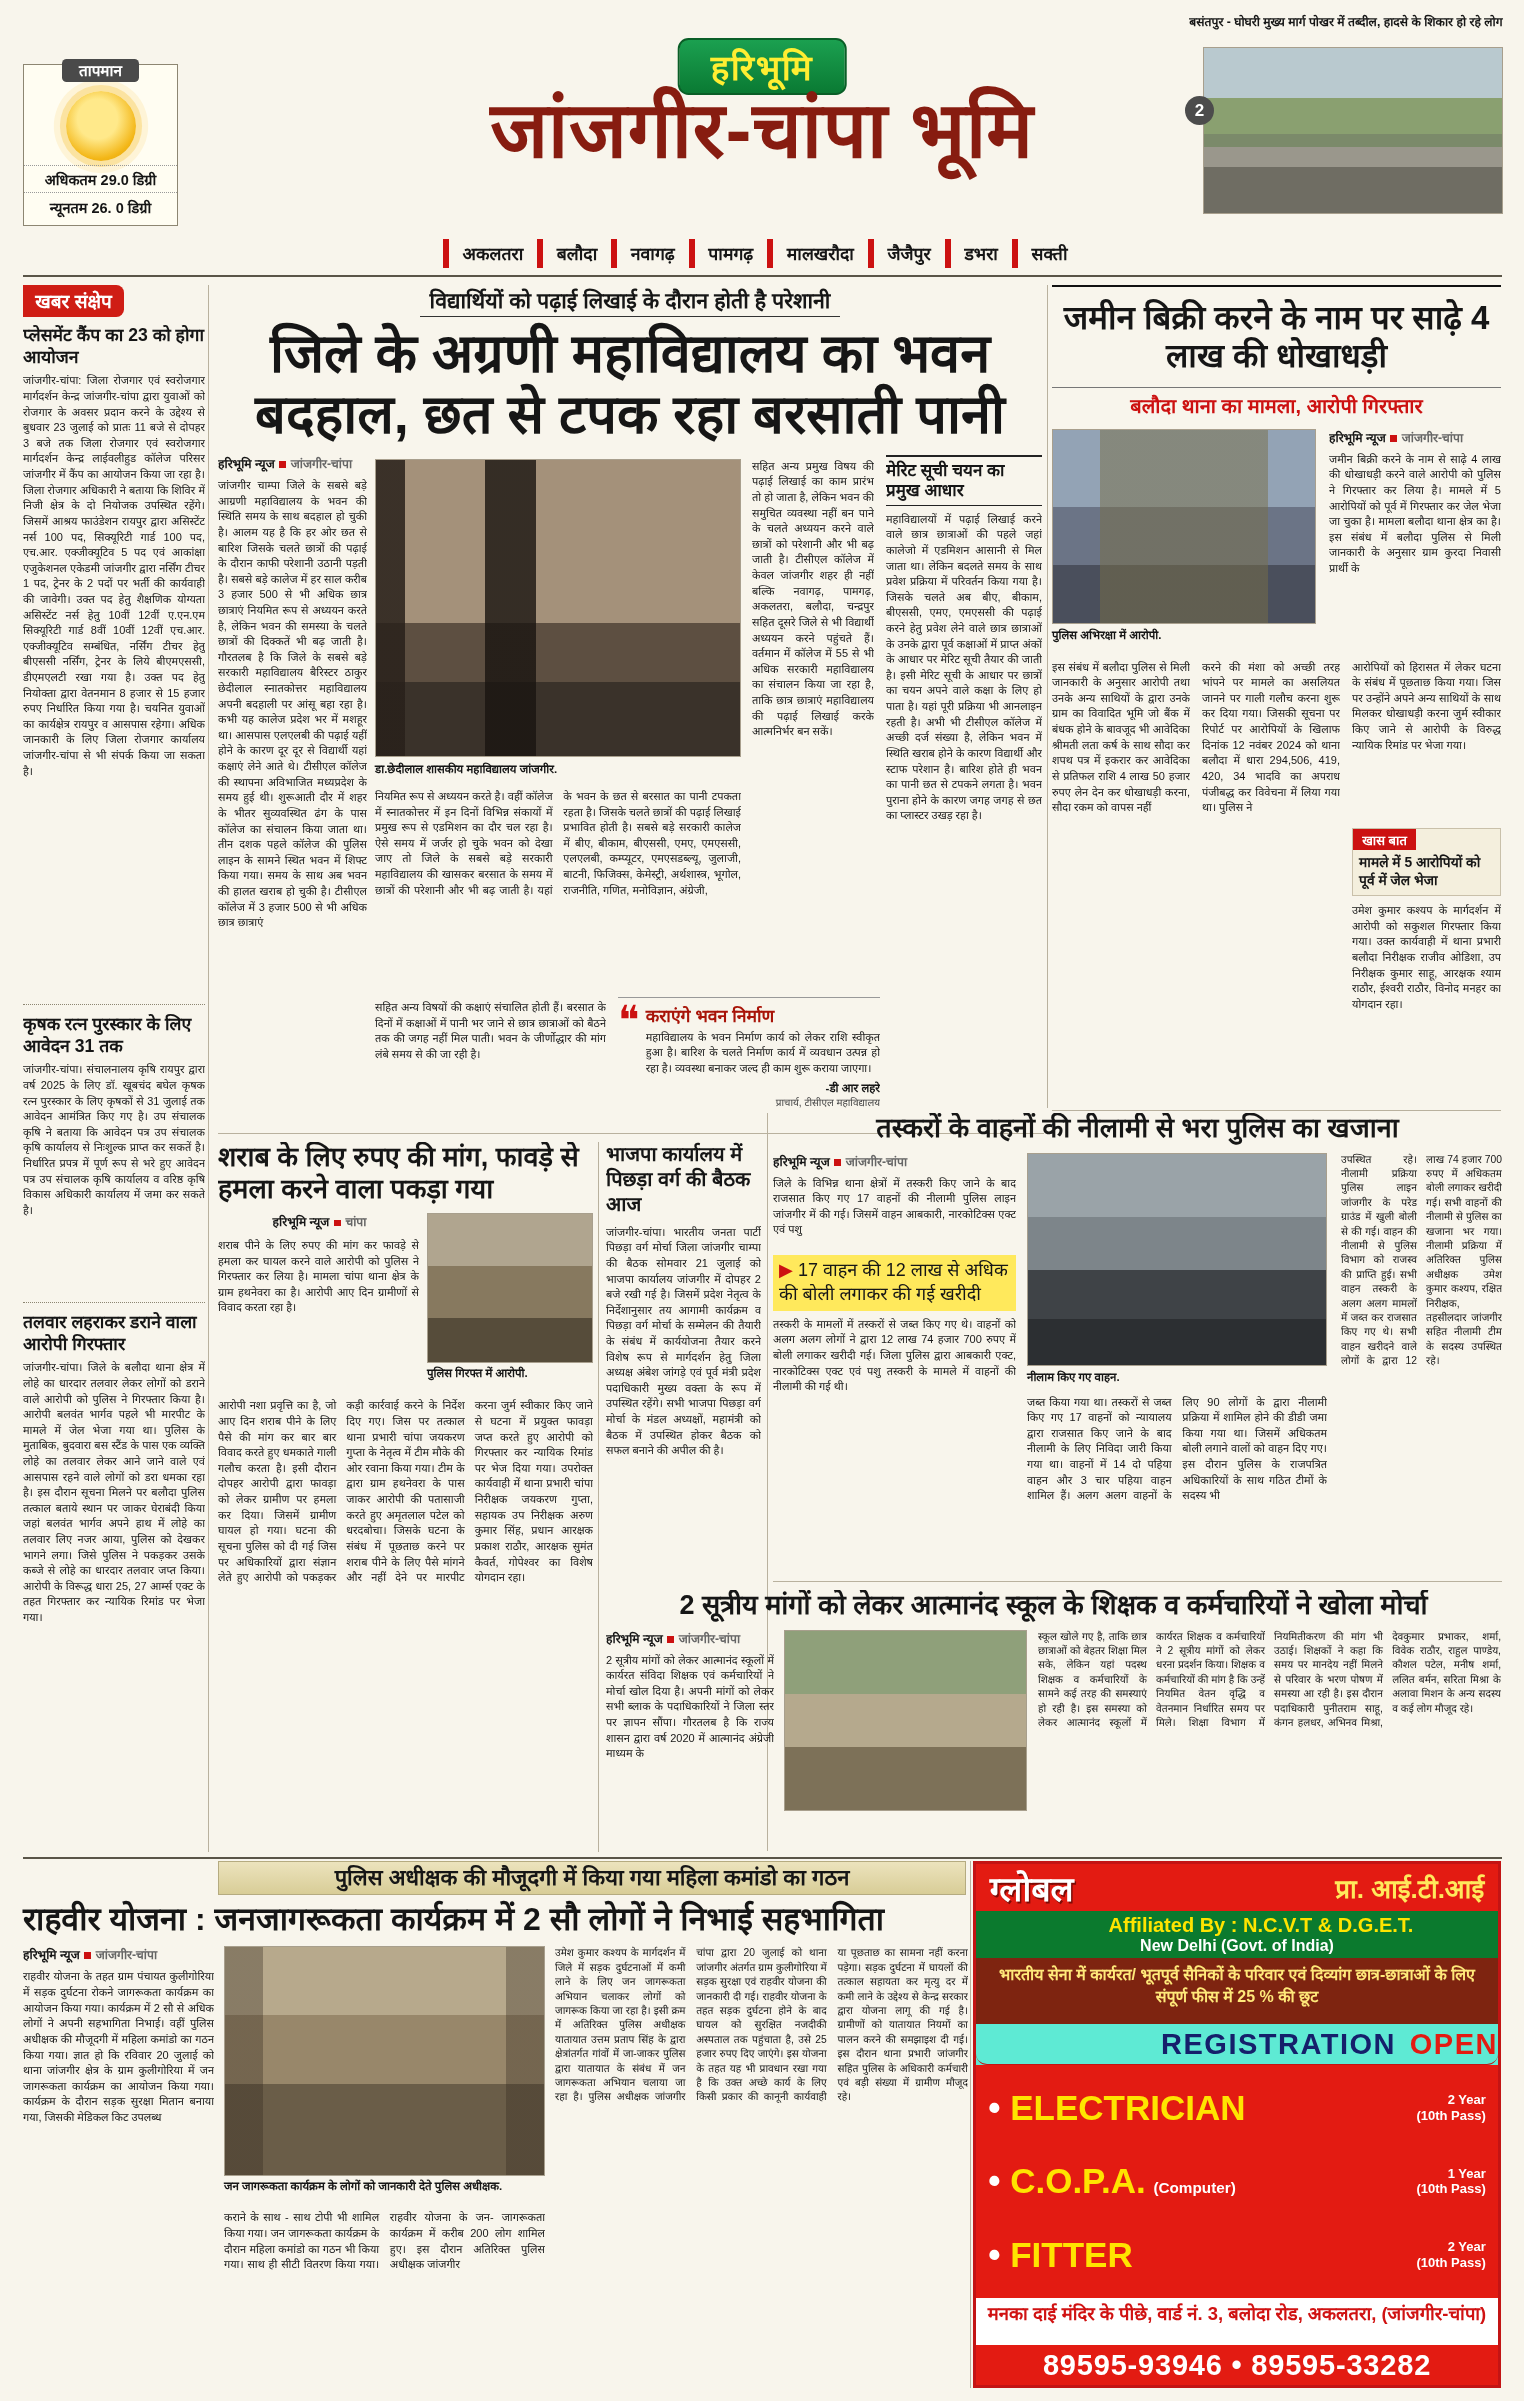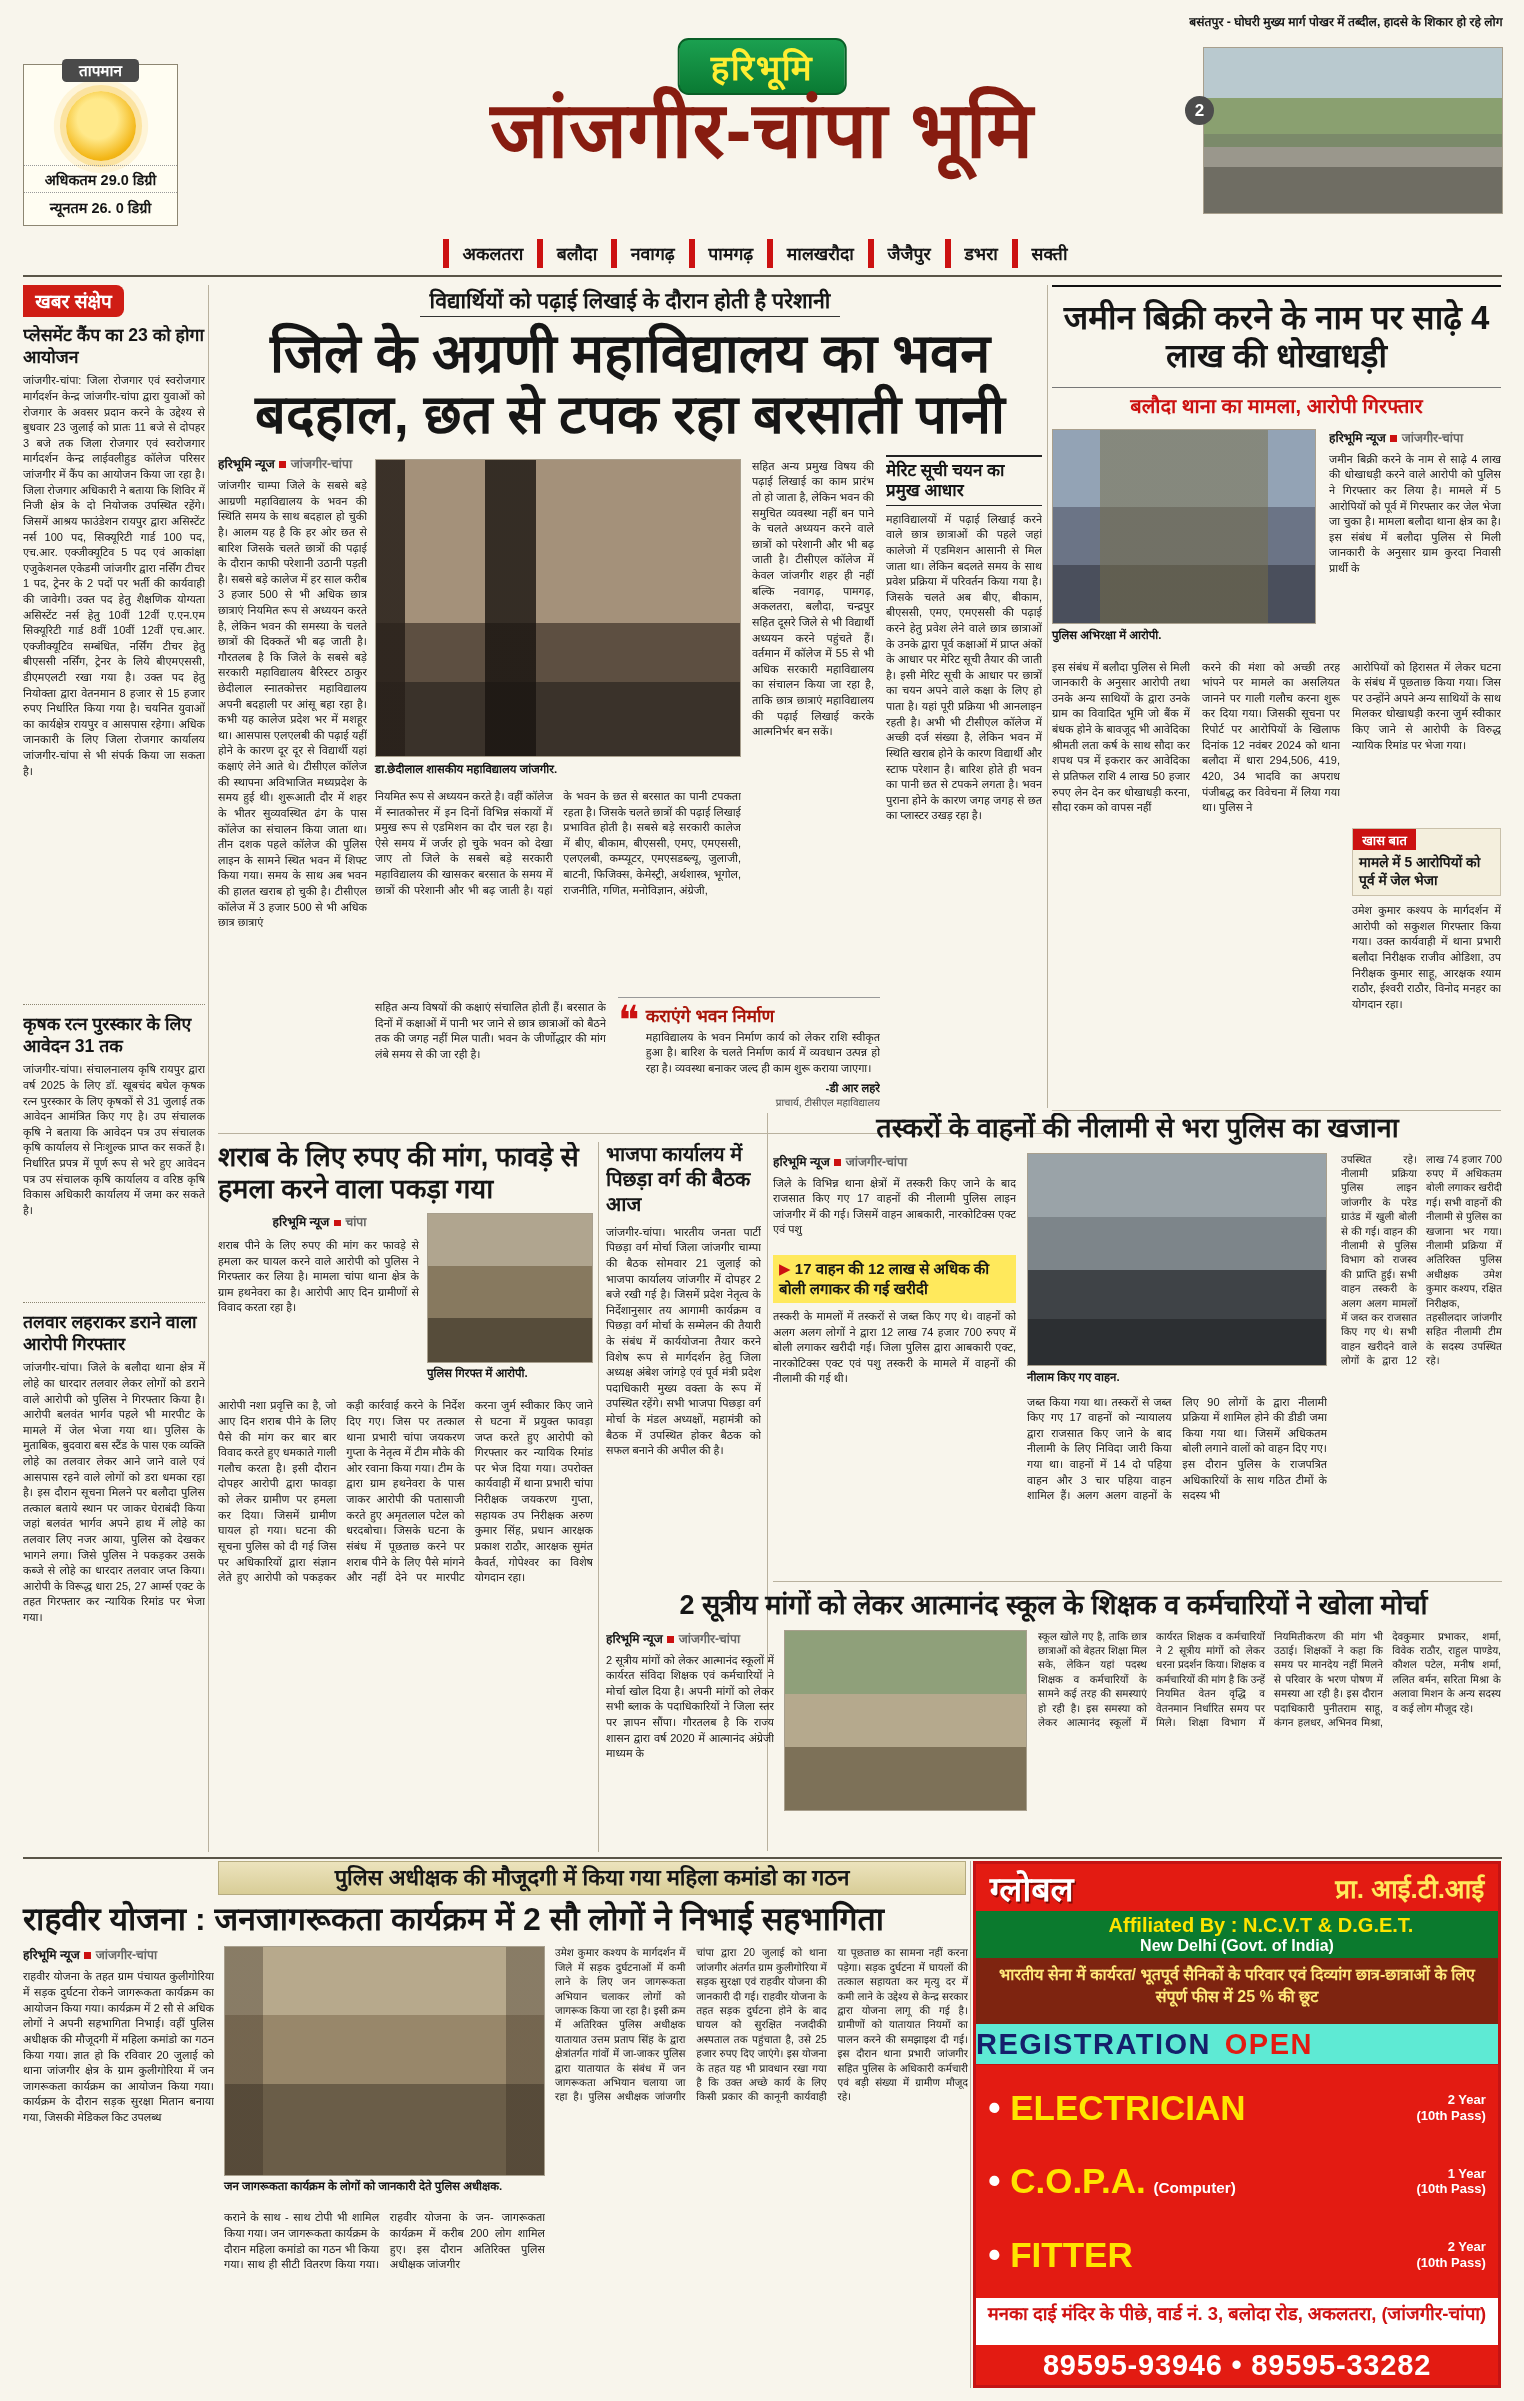--- a/index.html
+++ b/index.html
@@ -62,21 +62,21 @@
   .fraud-hl{border-top:2.3px solid #111;border-bottom:0.8px solid #777;text-align:center;font-size:33px;
             font-weight:800;line-height:1.15;padding:12px 0;}
   .fraud-sub{color:#cc1111;text-align:center;font-size:20px;font-weight:800;margin-top:4.6px;}
   .khas{margin:7.7px 0;border:0.8px solid #c9c0aa;background:#f4efdd;padding-bottom:4.6px;}
   .khas-tag{display:inline-block;background:#cc1111;color:#fff;font-weight:800;font-size:13px;padding:1.5px 9.2px;}
   .khas-txt{font-size:13.8px;font-weight:800;line-height:1.3;padding:3.8px 6.1px 0;}
 
   
   .h-mid{font-size:27px;font-weight:800;line-height:1.18;}
   .h-mid-c{font-size:27px;font-weight:800;line-height:1.18;text-align:center;}
-  .hilite{background:#ffe95c;font-size:15px;font-weight:700;line-height:1.3;padding:4.6px 6.1px;margin:6.1px 0;}
+  .hilite{background:#ffe95c;font-size:18px;font-weight:400;line-height:1.3;padding:4.6px 6.1px;margin:6.1px 0;}
   .hilite .arrow{color:#cc1111;}
 
   
   .banner{position:absolute;left:218px;top:1861px;width:748px;height:34px;
           background:linear-gradient(#ece3bd,#d8cd97);border:0.8px solid #b5ab80;
           text-align:center;font-size:22px;font-weight:800;line-height:32px;}
   .rahveer{position:absolute;left:23px;top:1902px;width:945px;}
   .rah-hl{font-size:32px;font-weight:800;line-height:1.1;}
 
   .ad{position:absolute;left:973px;top:1861px;width:528px;height:527px;border:3.1px solid #c31414;
@@ -86,21 +86,21 @@
   .ad-pvt{color:#ffe95c;font-size:26px;font-weight:900;}
   .ad-iti-row{height:78px;display:flex;align-items:center;justify-content:center;gap:10.7px;background:#fff;}
   .ad-iti{font-family:"Liberation Serif",serif;font-size:67px;font-weight:900;letter-spacing:15.3px;color:#141414;}
   .ad-tri{width:0;height:0;border-top:20px solid transparent;border-bottom:20px solid transparent;border-left:29px solid #e31b12;}
   .ad-place{color:#d01212;font-size:43px;font-weight:900;background:#ffe400;padding:0 7.7px;}
   .ad-green{height:47px;background:#0b7a2e;text-align:center;padding-top:3.1px;}
   .ad-aff1{color:#ffe400;font-size:20px;font-weight:800;margin-left:48px;}
   .ad-aff2{color:#fff;font-size:16px;font-weight:800;}
   .ad-offer{height:66px;background:#7e2410;color:#ffe97a;font-size:16px;font-weight:800;text-align:center;
             padding:6.1px 10.7px;line-height:1.4;}
-  .ad-reg{height:41px;display:flex;align-items:center;justify-content:flex-start;gap:13.8px;border-bottom:1.5px solid #c31414;}
+  .ad-reg{height:41px;display:flex;align-items:center;justify-content:flex-end;gap:13.8px;border-bottom:1.5px solid #c31414;border-radius:11px;}
   .ad-reg1{color:#15206b;font-size:29px;font-weight:900;letter-spacing:1.5px;}
   .ad-reg2{color:#e31b12;font-size:29px;font-weight:900;letter-spacing:1.5px;}
   .ad-courses{flex:1;background:#e31b12;padding:6.1px 12.2px;display:flex;flex-direction:column;justify-content:space-around;}
   .ad-course{display:flex;align-items:center;justify-content:space-between;}
   .ad-cname{color:#ffe400;font-size:35px;font-weight:900;}
   .ad-cname::before{content:"• ";color:#fff;}
   .ad-csub{color:#fff;font-size:15.3px;font-weight:800;margin-left:7.7px;}
   .ad-cdet{text-align:right;color:#fff;font-weight:800;font-size:13px;line-height:1.2;}
   .ad-addr{height:47px;background:#fff;color:#d01212;font-size:18.4px;font-weight:800;text-align:center;padding:3.8px 7.7px;line-height:1.25;}
   .ad-phone{height:40px;background:#e31b12;color:#fff;font-size:29px;font-weight:900;text-align:center;line-height:40px;letter-spacing:0.8px;}

